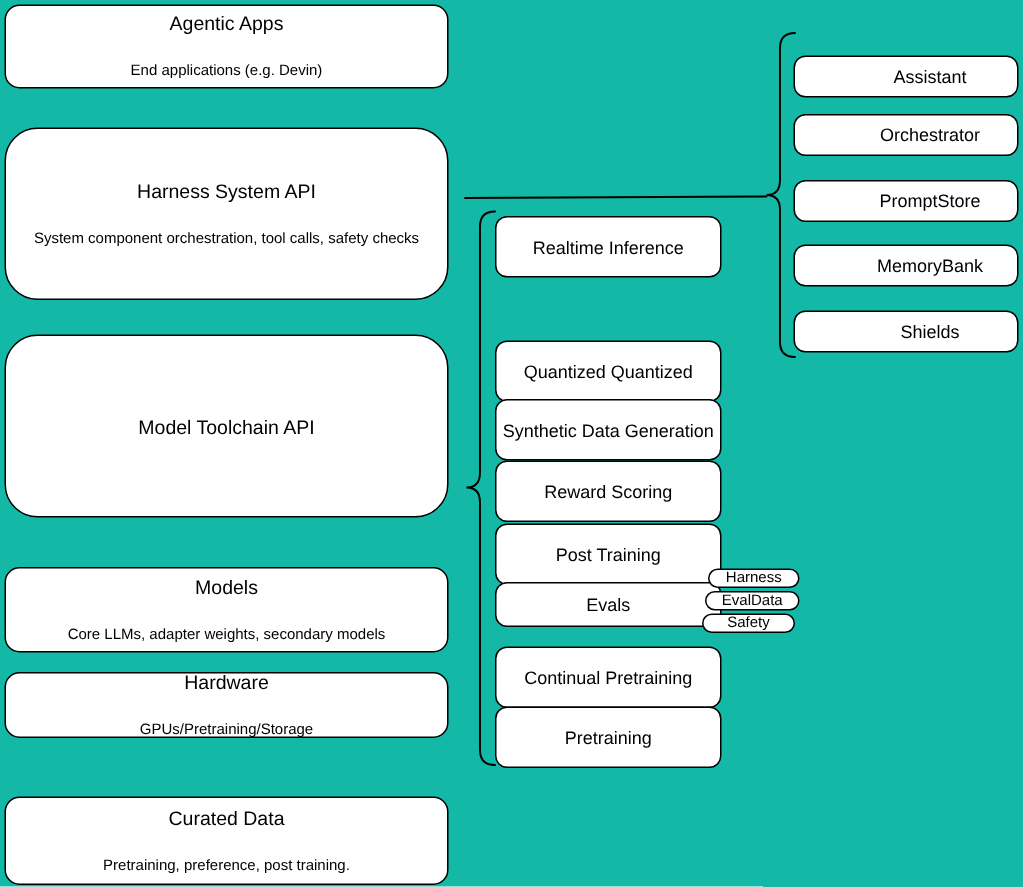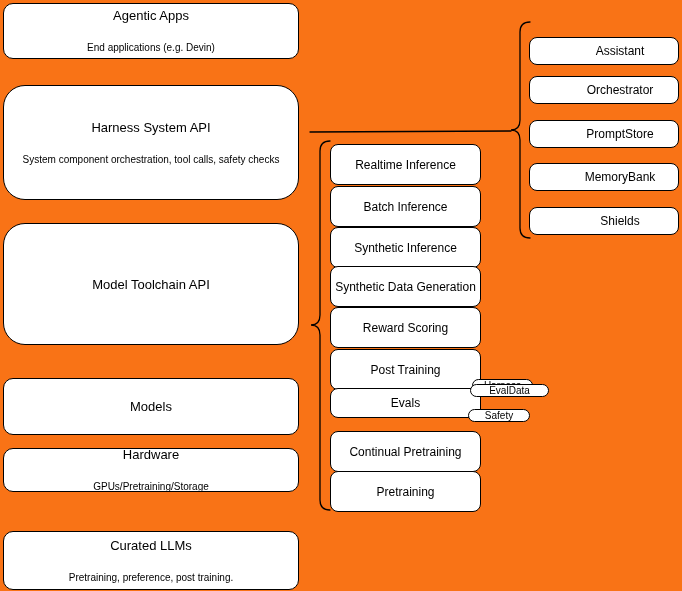--- a/index.html
+++ b/index.html
@@ -1,19 +1,19 @@
 <!DOCTYPE html>
 <html><head>
 <meta charset="utf-8">
 <style>
   html,body{margin:0;padding:0;background:#ffffff;}
   .canvas{
     position:relative;
     width:682px;height:591px;
-    background:#f97316;
+    background:#14b8a6;
     font-family:"Liberation Sans",sans-serif;
     color:#000;
     overflow:hidden;
   }
   .overlay{position:absolute;left:0;top:0;pointer-events:none;}
   .overlay path{fill:none;stroke:#000;stroke-width:1.3;stroke-linecap:round;}
 
   
   .lbox{
     position:absolute;left:3px;width:296px;
@@ -68,38 +68,36 @@
   </div>
   <div class="lbox r20" style="top:85px;height:115px">
     <div class="t">Harness System API</div>
     <div class="s">System component orchestration, tool calls, safety checks</div>
   </div>
   <div class="lbox r20" style="top:223px;height:122px">
     <div class="t">Model Toolchain API</div>
   </div>
   <div class="lbox r10" style="top:378px;height:57px">
     <div class="t">Models</div>
+    <div class="s">Core LLMs, adapter weights, secondary models</div>
   </div>
   <div class="lbox r10" style="top:448px;height:44px">
     <div class="t">Hardware</div>
     <div class="s">GPUs/Pretraining/Storage</div>
   </div>
   <div class="lbox r10" style="top:531px;height:59px">
-    <div class="t">Curated LLMs</div>
+    <div class="t">Curated Data</div>
     <div class="s">Pretraining, preference, post training.</div>
   </div>
 
   <div class="mbox" style="top:144px">
     <span>Realtime Inference</span>
   </div>
-  <div class="mbox" style="top:186px">
-    <span>Batch Inference</span>
-  </div>
   <div class="mbox" style="top:227px">
-    <span>Synthetic Inference</span>
+    <span>Quantized Quantized</span>
   </div>
   <div class="mbox" style="top:307px">
     <span>Reward Scoring</span>
   </div>
   <div class="mbox" style="top:266px">
     <span>Synthetic Data Generation</span>
   </div>
   <div class="mbox" style="top:349px">
     <span>Post Training</span>
   </div>
@@ -109,21 +107,21 @@
   <div class="mbox" style="top:431px">
     <span>Continual Pretraining</span>
   </div>
   <div class="mbox" style="top:471px">
     <span>Pretraining</span>
   </div>
 
   <div class="pill" style="left:472px;top:379px;width:61px">
     <span>Harness</span>
   </div>
-  <div class="pill" style="left:470px;top:384px;width:79px">
+  <div class="pill" style="left:470px;top:394px;width:63px">
     <span>EvalData</span>
   </div>
   <div class="pill" style="left:468px;top:409px;width:62px">
     <span>Safety</span>
   </div>
 
   <div class="rbox" style="top:37px">
     <span>Assistant</span>
   </div>
   <div class="rbox" style="top:76px">

